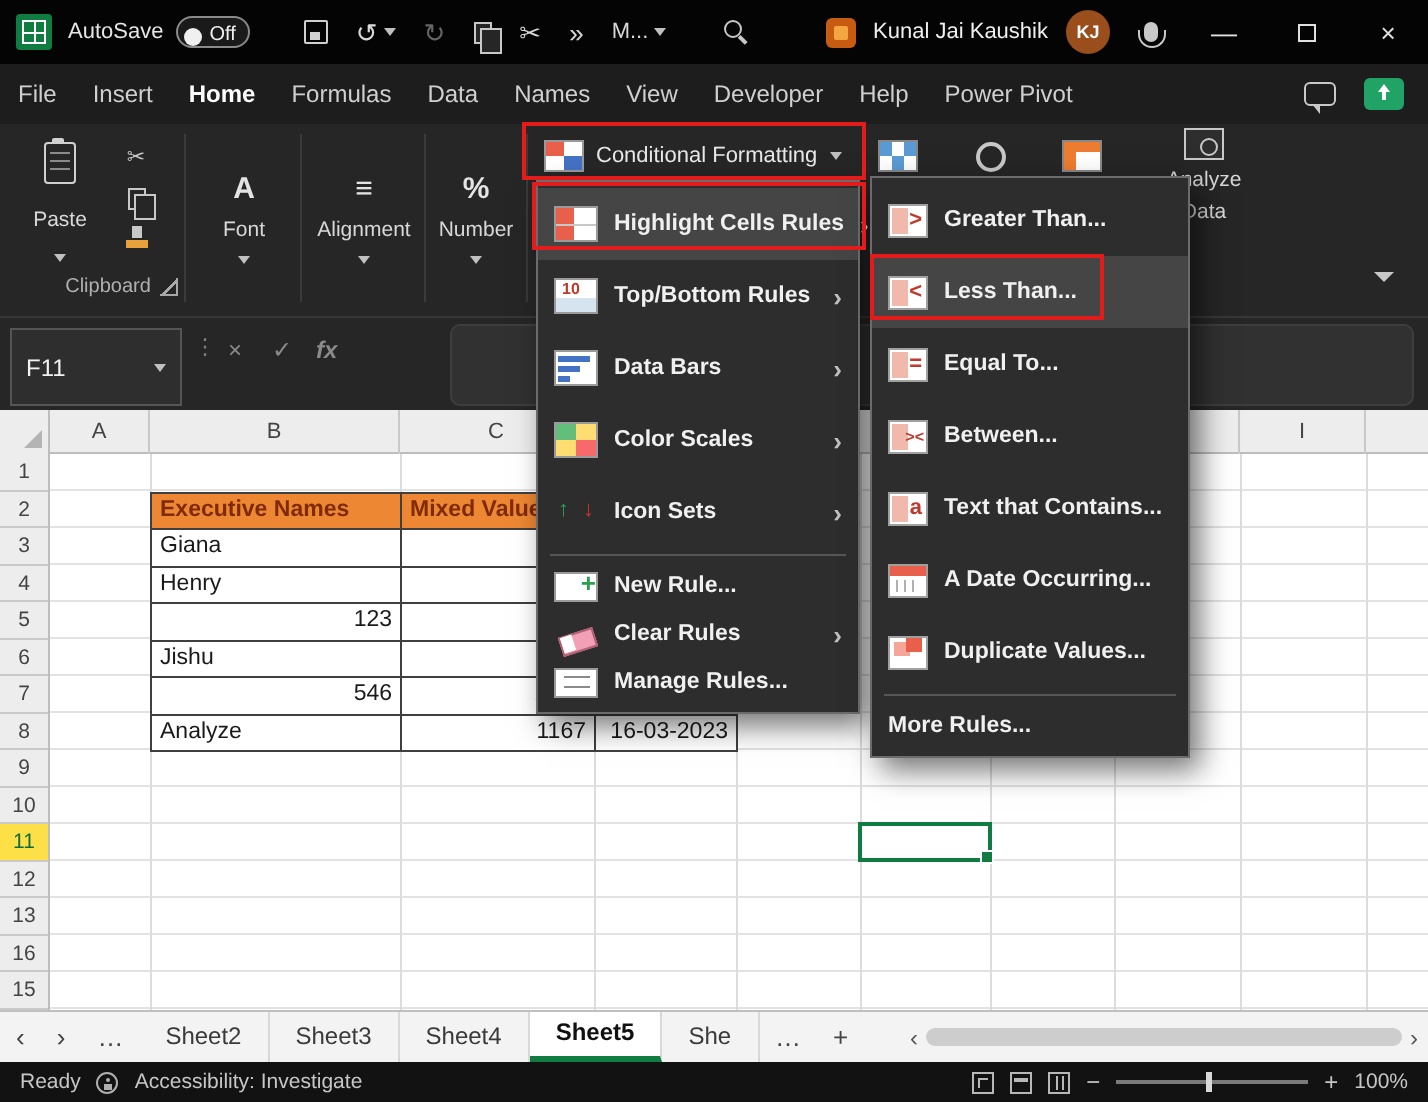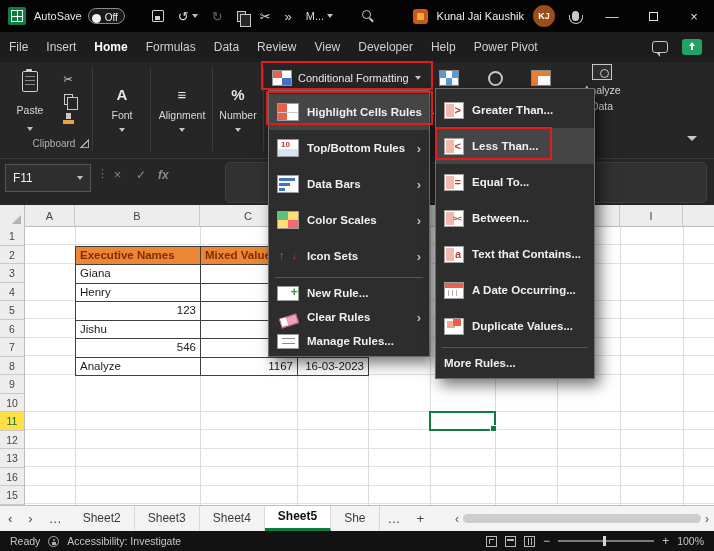--- a/index.html
+++ b/index.html
@@ -75,21 +75,21 @@
   .pivot-icon{width:20px;height:16px;border:1px solid #888;background:
      linear-gradient(#ED7D31,#ED7D31) 0 0/100% 5px no-repeat,
      linear-gradient(#ED7D31,#ED7D31) 0 0/6px 100% no-repeat,#fff}
   .analyze-btn{position:absolute;left:578px;top:2px;width:48px;display:flex;flex-direction:column;align-items:center;gap:4px}
   .analyze-icon{width:20px;height:16px;border:1.5px solid #C8C8C8;position:relative;background:#2E2E2E;display:block}
   .analyze-icon::after{content:"";position:absolute;right:2px;bottom:1px;width:7px;height:7px;border:1.5px solid #C8C8C8;border-radius:50%}
   .collapse-chevron{position:absolute;left:687px;top:74px;width:0;height:0;border-left:5px solid transparent;border-right:5px solid transparent;border-top:5px solid #C8C8C8}
 
   
   .formulabar{position:absolute;left:0;top:158px;width:714px;height:47px;background:#262626;border-top:1px solid #383838}
-  .namebox{position:absolute;left:5px;top:5px;width:86px;height:28px;background:#2E2E2E;border:1px solid #555;display:flex;align-items:center;justify-content:space-between;padding:0 7px;font-size:12px;color:#F0F0F0}
+  .namebox{position:absolute;left:5px;top:5px;width:86px;height:39px;background:#2E2E2E;border:1px solid #555;display:flex;align-items:center;justify-content:space-between;padding:0 7px;font-size:12px;color:#F0F0F0}
   .fb-dots{position:absolute;left:97px;top:8px;color:#808080;font-size:11px}
   .fb-btn{position:absolute;top:9px;font-size:12px;color:#8A8A8A}
   .fb-fx{font-style:italic;font-weight:bold}
   .formula-input{position:absolute;left:225px;top:3px;width:482px;height:41px;background:#313131;border:1px solid #3E3E3E;border-radius:5px}
 
   
   .grid{position:absolute;left:0;top:205px;width:714px;height:300px;background:#fff}
   .col-headers{position:absolute;left:0;top:0;width:714px;height:22px;background:#EDEDED;border-bottom:1px solid #BDBDBD}
   .corner{position:absolute;left:0;top:0;width:25px;height:22px;border-right:1px solid #BDBDBD;background:#EDEDED}
   .corner::after{content:"";position:absolute;right:3px;bottom:3px;border-left:9px solid transparent;border-bottom:9px solid #B4B4B4}
@@ -234,21 +234,21 @@
       <span class="win-btn">×</span>
     </div>
   </div>
 
   <div class="menubar">
     <span class="mb-item">File</span>
     <span class="mb-item">Insert</span>
     <span class="mb-item active">Home</span>
     <span class="mb-item">Formulas</span>
     <span class="mb-item">Data</span>
-    <span class="mb-item">Review</span>
+    <span class="mb-item">Names</span>
     <span class="mb-item">View</span>
     <span class="mb-item">Developer</span>
     <span class="mb-item">Help</span>
     <span class="mb-item">Power Pivot</span>
     <div class="mb-right">
       <span class="comment-icon"></span>
       <span class="share-icon"></span>
     </div>
   </div>
 

